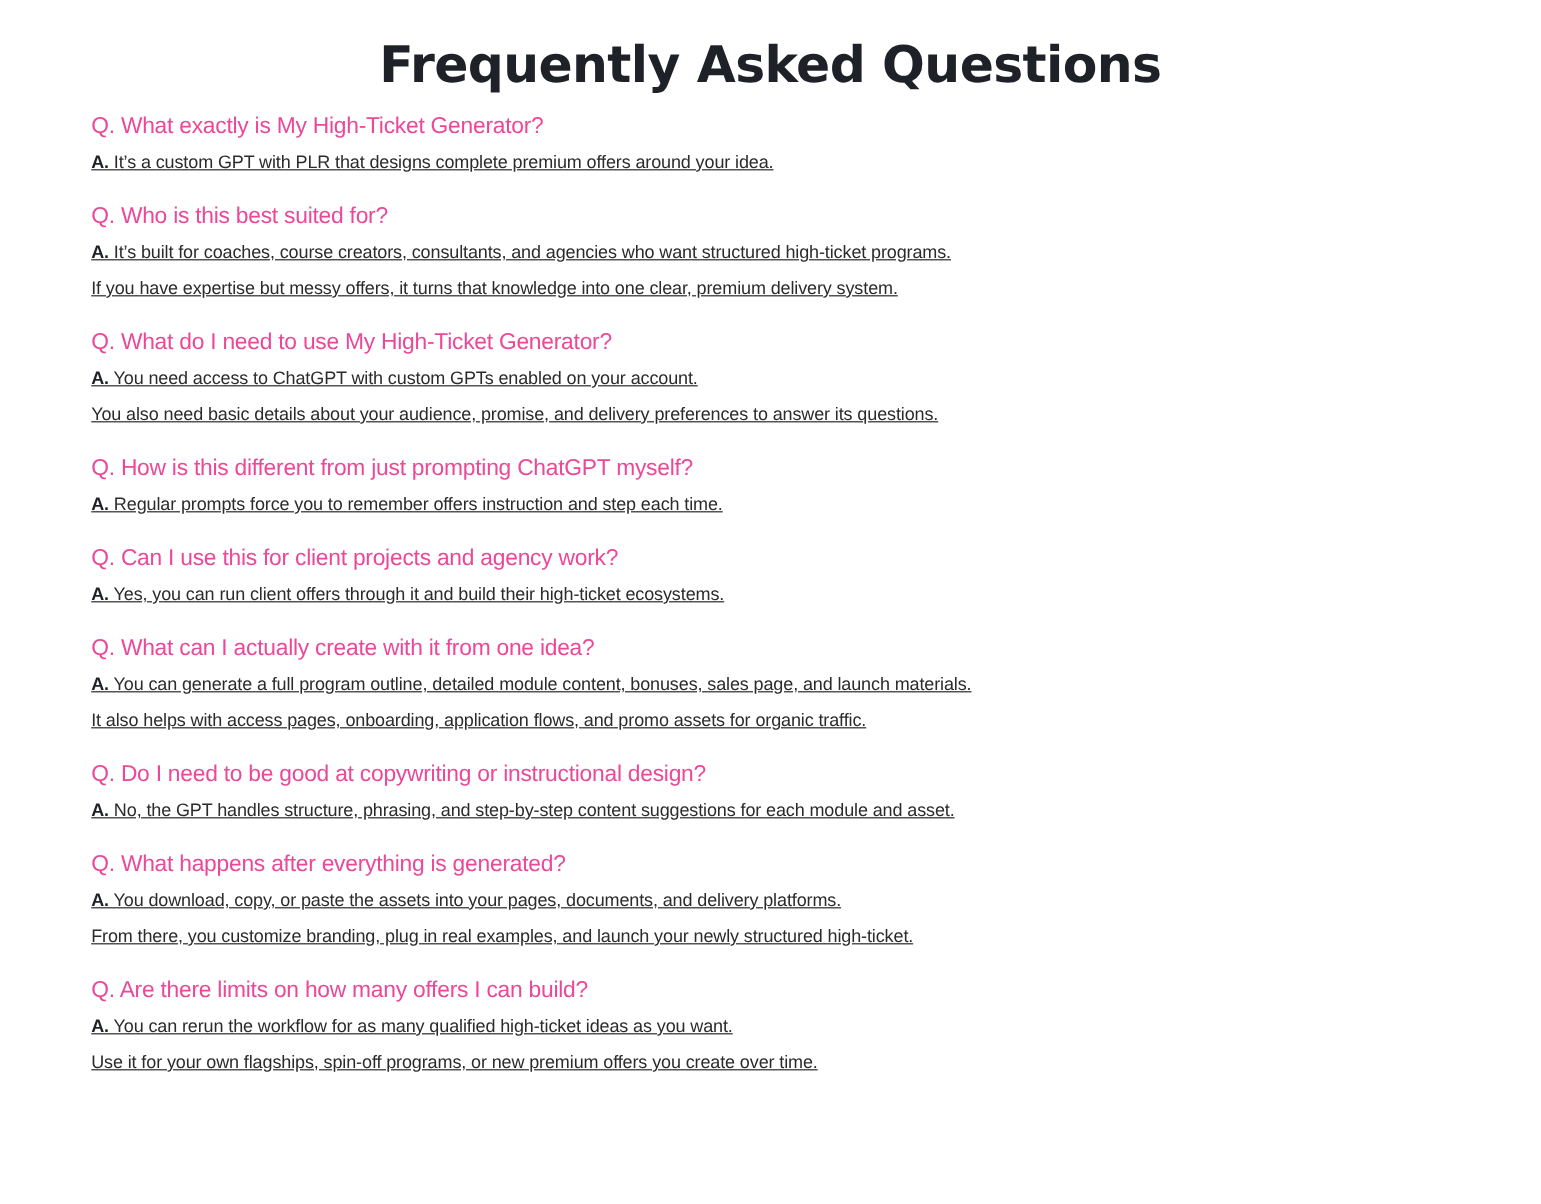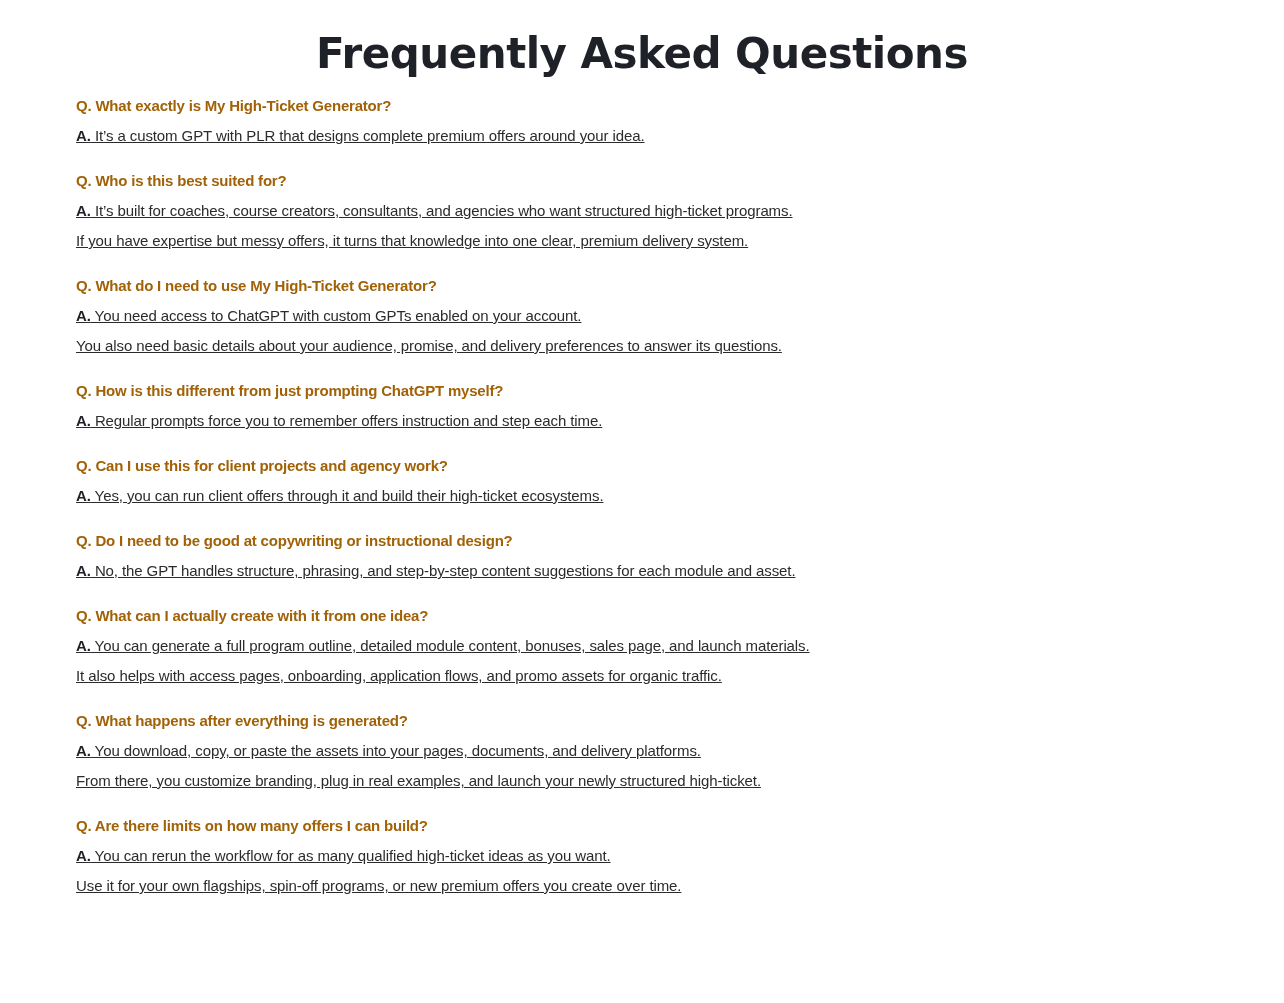--- a/index.html
+++ b/index.html
@@ -22,24 +22,24 @@
       font-family: "DejaVu Sans", sans-serif;
       font-weight: bold;
       font-size: 42px;
       letter-spacing: -0.5px;
       color: #1e2127;
       line-height: 48px;
     }
     .faq-list { margin-top: 11px; }
     .faq-item { margin-bottom: 15px; }
     .faq-q {
-      font-weight: bold;
-      font-size: 15px;
+      font-weight: normal;
+      font-size: 19px;
       line-height: 30px;
-      color: #a16207;
+      color: #ec4899;
       letter-spacing: -0.2px;
     }
     .faq-a {
       font-size: 15px;
       line-height: 30px;
       color: #2b2b2b;
       letter-spacing: -0.1px;
       white-space: nowrap;
       text-decoration: underline;
     }
@@ -73,28 +73,28 @@
       <div class="faq-q">Q. How is this different from just prompting ChatGPT myself?</div>
       <div class="faq-a"><span class="a-label">A.</span><span> Regular prompts force you to remember offers instruction and step each time.</span></div>
     </div>
 
     <div class="faq-item">
       <div class="faq-q">Q. Can I use this for client projects and agency work?</div>
       <div class="faq-a"><span class="a-label">A.</span><span> Yes, you can run client offers through it and build their high-ticket ecosystems.</span></div>
     </div>
 
     <div class="faq-item">
-      <div class="faq-q">Q. Do I need to be good at copywriting or instructional design?</div>
-      <div class="faq-a"><span class="a-label">A.</span><span> No, the GPT handles structure, phrasing, and step-by-step content suggestions for each module and asset.</span></div>
+      <div class="faq-q">Q. What can I actually create with it from one idea?</div>
+      <div class="faq-a"><span class="a-label">A.</span><span> You can generate a full program outline, detailed module content, bonuses, sales page, and launch materials.</span></div>
+      <div class="faq-a">It also helps with access pages, onboarding, application flows, and promo assets for organic traffic.</div>
     </div>
 
     <div class="faq-item">
-      <div class="faq-q">Q. What can I actually create with it from one idea?</div>
-      <div class="faq-a"><span class="a-label">A.</span><span> You can generate a full program outline, detailed module content, bonuses, sales page, and launch materials.</span></div>
-      <div class="faq-a">It also helps with access pages, onboarding, application flows, and promo assets for organic traffic.</div>
+      <div class="faq-q">Q. Do I need to be good at copywriting or instructional design?</div>
+      <div class="faq-a"><span class="a-label">A.</span><span> No, the GPT handles structure, phrasing, and step-by-step content suggestions for each module and asset.</span></div>
     </div>
 
     <div class="faq-item">
       <div class="faq-q">Q. What happens after everything is generated?</div>
       <div class="faq-a"><span class="a-label">A.</span><span> You download, copy, or paste the assets into your pages, documents, and delivery platforms.</span></div>
       <div class="faq-a">From there, you customize branding, plug in real examples, and launch your newly structured high-ticket.</div>
     </div>
 
     <div class="faq-item">
       <div class="faq-q">Q. Are there limits on how many offers I can build?</div>

